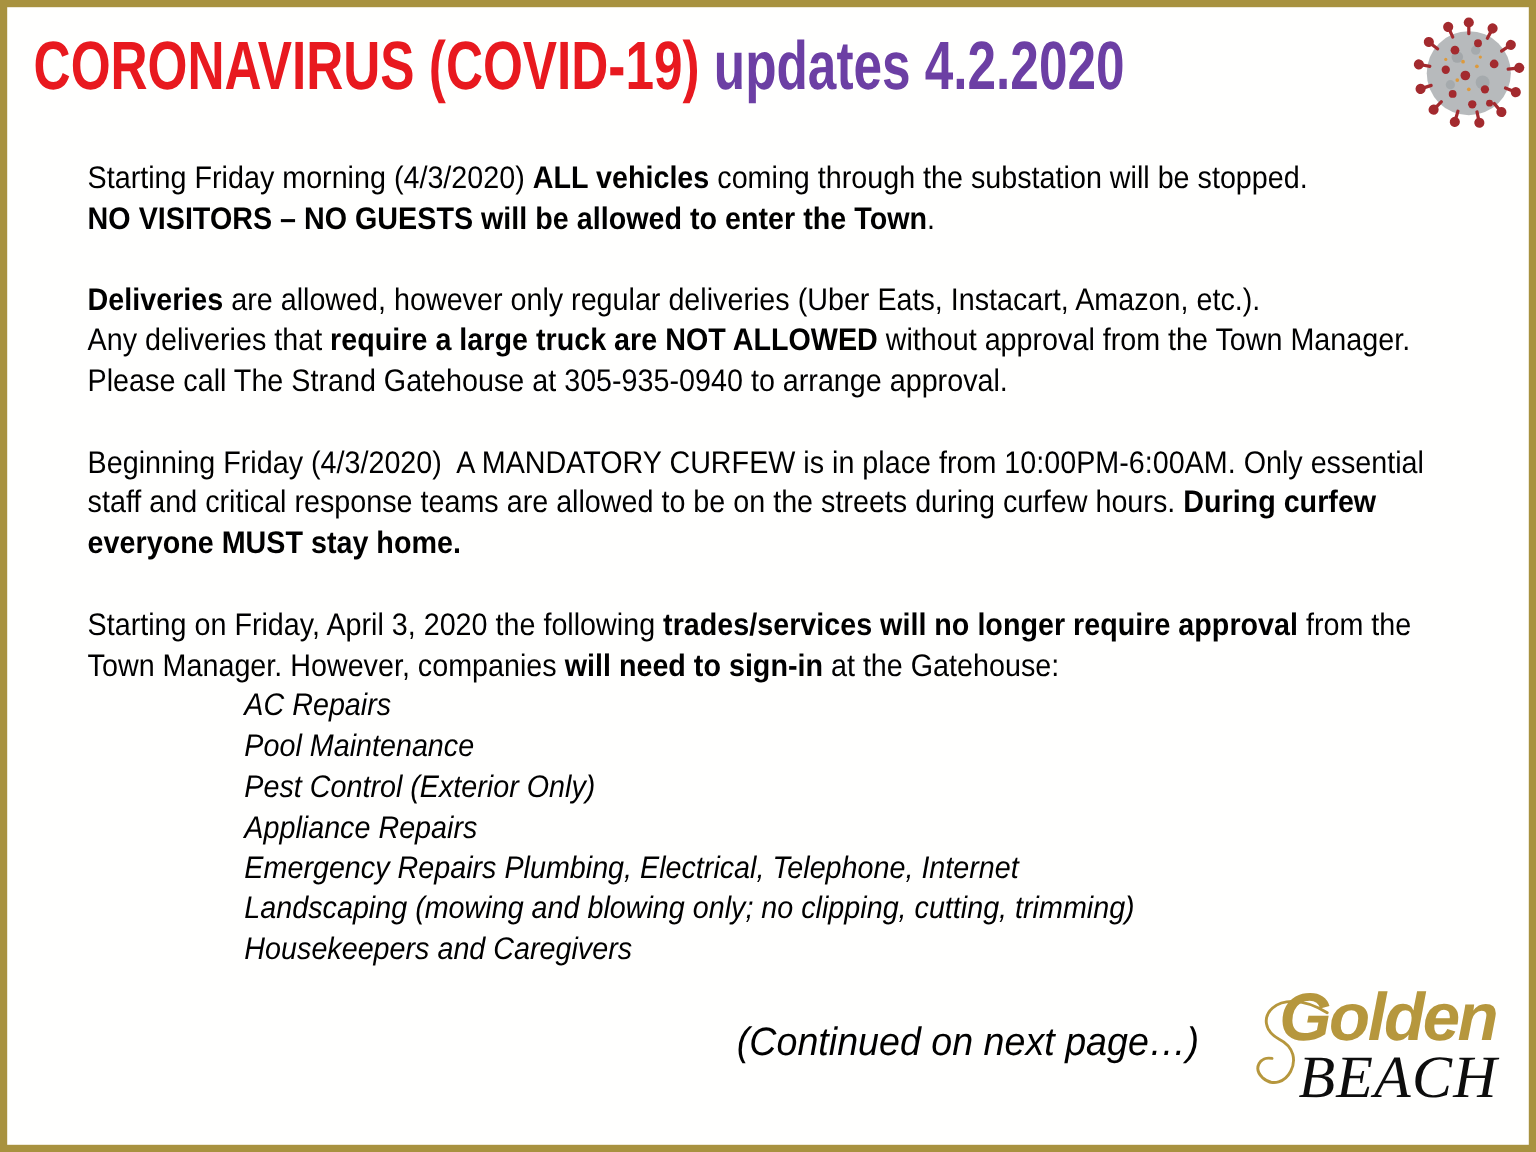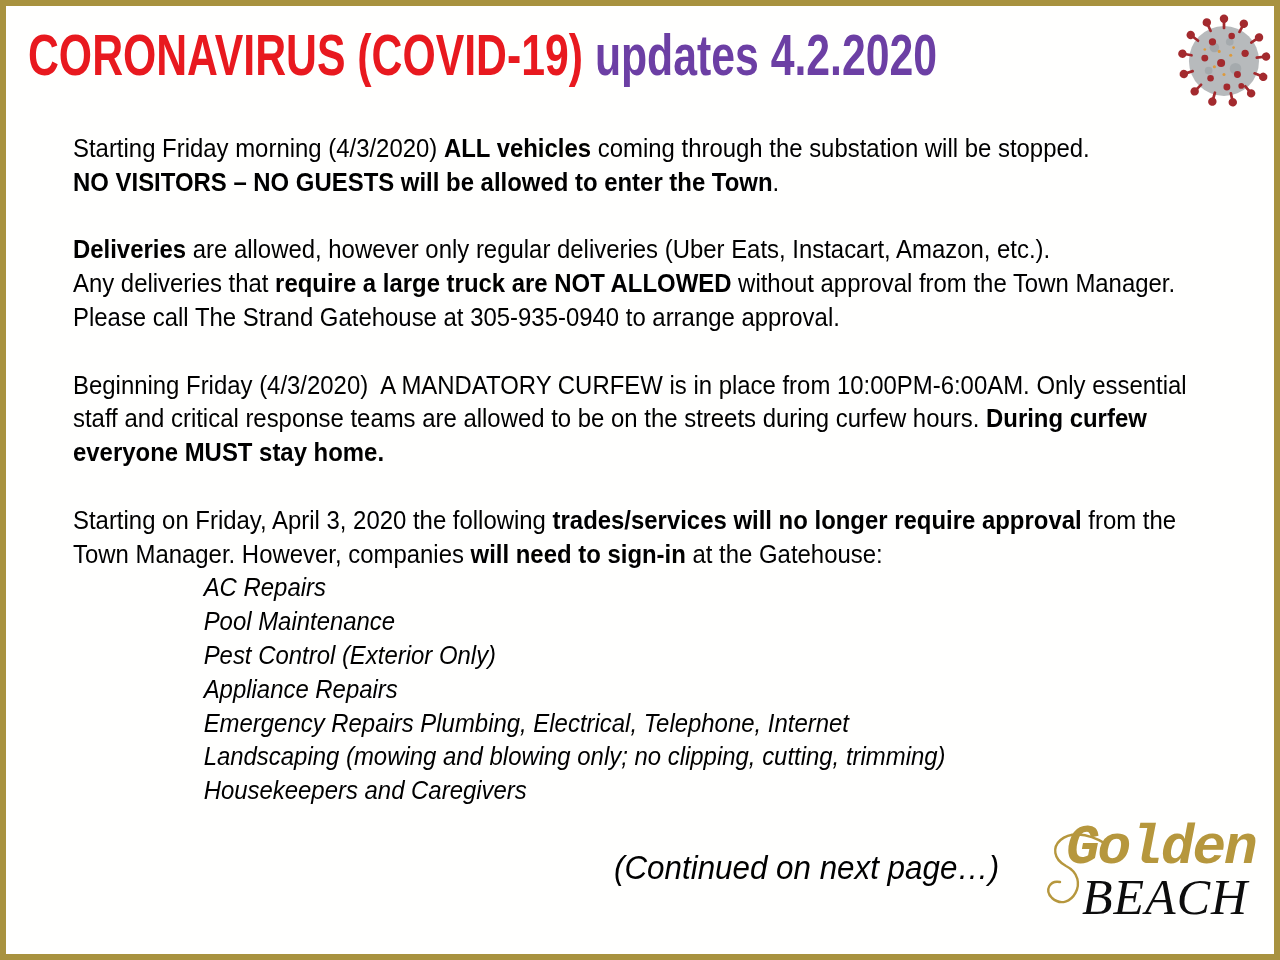--- a/index.html
+++ b/index.html
@@ -42,21 +42,21 @@
   
   .continued{
     position:absolute;left:608px;top:842px;
     font-size:33px;font-style:italic;line-height:1.2;
     white-space:pre;
     transform:scaleX(0.95);transform-origin:0 0;
   }
   .logo{position:absolute;left:1036px;top:812px;width:230px;height:130px;}
   .logo-script{
     position:absolute;left:24px;top:2px;
-    font-family:Liberation Mono, monospace;font-style:italic;font-weight:bold;
+    font-family:Liberation Sans, sans-serif;font-style:italic;font-weight:bold;
     font-size:56px;color:var(--logo-gold);letter-spacing:-2px;line-height:1;
   }
   .logo-caps{
     position:absolute;left:40px;top:54px;
     font-family:"Liberation Serif",serif;font-style:italic;
     font-size:50px;color:#0d0d0d;letter-spacing:1px;line-height:1;
   }
   .logo-flourish{position:absolute;left:-6px;top:4px;}
   
   .virus{position:absolute;left:1170px;top:6px;width:96px;height:98px;}

